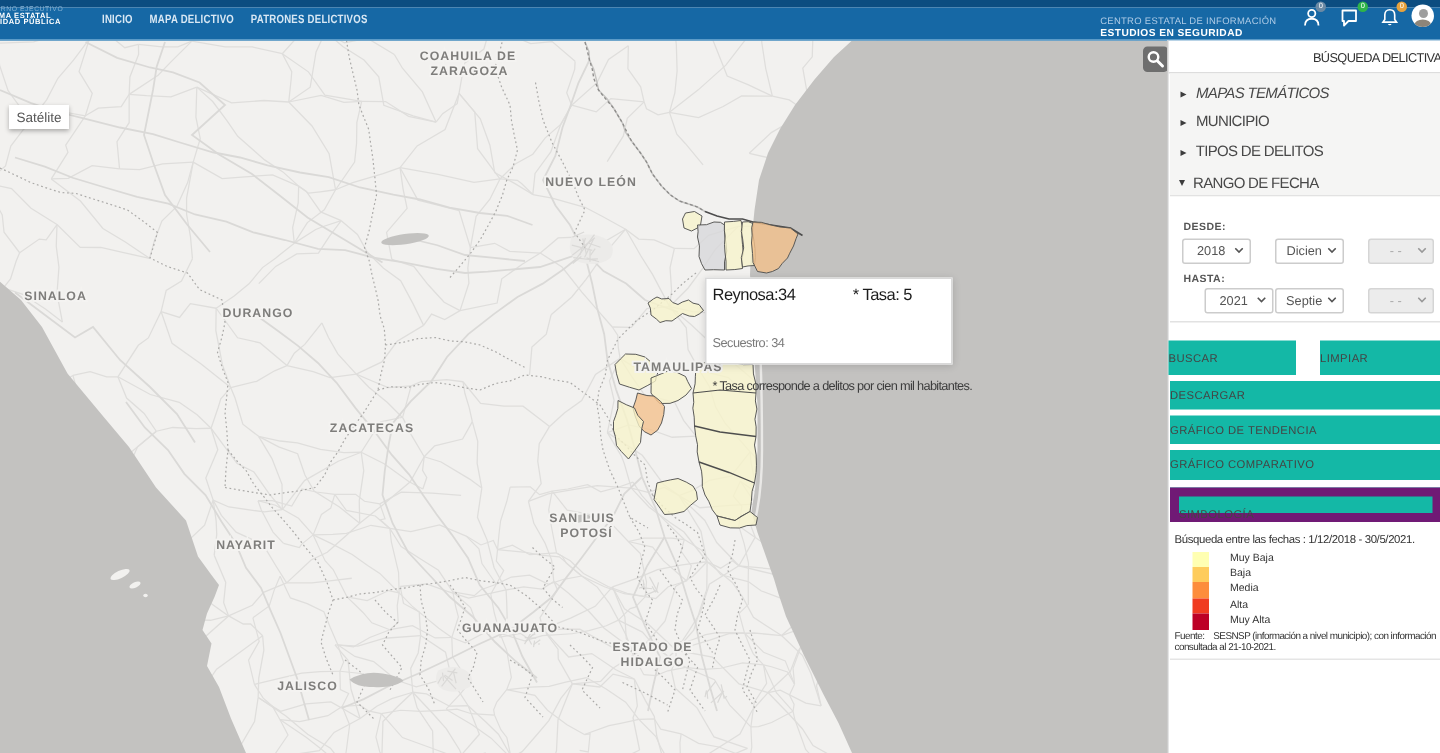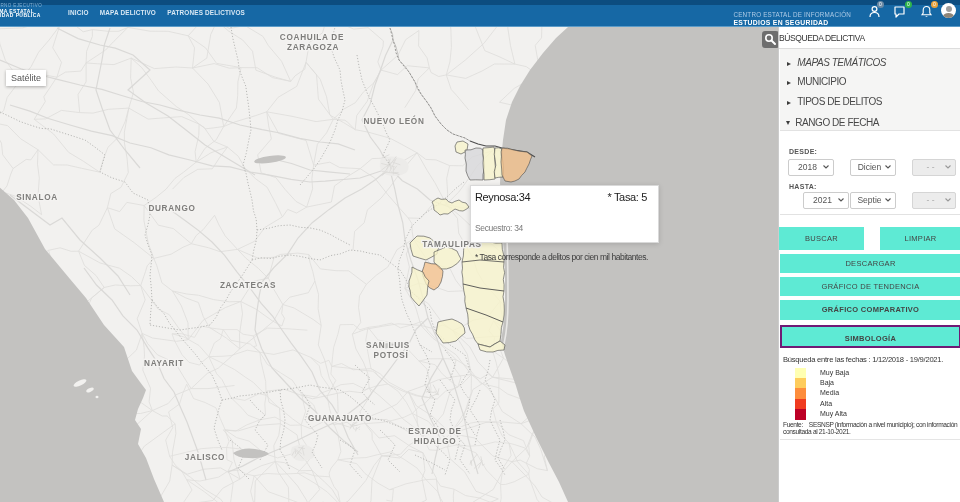--- a/index.html
+++ b/index.html
@@ -22,39 +22,39 @@
 #badge2 { left:905px; background:#2fb44a; }
 #badge3 { left:931px; background:#e8a33d; }
 #avatar { position:absolute; left:941px; top:3px; width:15px; height:15px; border-radius:50%; background:#fff; overflow:hidden; }
 #avatar .head { position:absolute; left:4.5px; top:3px; width:6px; height:6px; border-radius:50%; background:#9e9e9e; }
 #avatar .shoulders { position:absolute; left:2px; top:9.5px; width:11px; height:7px; border-radius:50% 50% 0 0; background:#8d8579; }
 
 
 #map { position:absolute; left:0; top:27px; width:778px; height:475px; background:#f2f1ef; overflow:hidden; }
 #satbtn { position:absolute; left:6px; top:43px; width:40px; height:16px; background:#fff; box-shadow:0 1px 3px rgba(0,0,0,.3); font-size:9px; color:#565656; text-align:center; line-height:16px; }
 #searchbtn { position:absolute; left:762px; top:4px; width:17px; height:17px; background:#6e6e6e; border-radius:3px; }
-#tooltip { position:absolute; left:470px; top:158px; width:189px; height:58px; background:#fff; border:1px solid #d9d9d9; box-shadow:0 1px 5px rgba(0,0,0,.15); padding:5px 4px 0 4px; }
+#tooltip { position:absolute; left:470px; top:158px; width:165px; height:58px; background:#fff; border:1px solid #d9d9d9; box-shadow:0 1px 5px rgba(0,0,0,.15); padding:5px 4px 0 4px; }
 #tooltip .row1 { font-size:11px; color:#1c1c1c; letter-spacing:-0.35px; white-space:nowrap; }
-#tooltip .row1 .tasa { float:right; font-size:11px; margin-right:7px; }
+#tooltip .row1 .tasa { float:right; font-size:11px; margin-right:22px; }
 #tooltip .row2 { margin-top:20px; font-size:8.5px; color:#7a7a7a; letter-spacing:-0.35px; }
 #tooltip .row3 { margin-top:19px; font-size:8.5px; color:#3c3c3c; letter-spacing:-0.45px; white-space:nowrap; }
 
 
 #sidebar { position:absolute; left:778px; top:27px; width:182px; height:475px; background:#fff; border-left:1px solid #ccc; }
-#sbhead { position:absolute; left:0; top:0; width:182px; height:22px; border-bottom:1px solid #ddd; font-size:8.5px; color:#333; text-align:left; line-height:23px; letter-spacing:-0.4px; }
+#sbhead { position:absolute; left:0; top:0; width:182px; height:22px; border-bottom:1px solid #ddd; font-size:8.5px; color:#333; text-align:right; line-height:23px; letter-spacing:-0.4px; }
 .acc { position:absolute; left:1px; width:181px; height:20px; background:#f5f5f4; font-size:10px; color:#484848; line-height:24px; padding-left:6px; letter-spacing:-0.45px; }
 .acc .tri { display:inline-block; width:0; height:0; border-top:2.5px solid transparent; border-bottom:2.5px solid transparent; border-left:4px solid #3c3c3c; margin-right:4px; margin-left:1px; }
 .acc .trid { display:inline-block; width:0; height:0; border-left:2.5px solid transparent; border-right:2.5px solid transparent; border-top:4px solid #3c3c3c; margin-right:3px; vertical-align:1px; }
 #acc1 { top:22px; height:21px; line-height:27px;font-style:italic; } #acc2 { top:43px; } #acc3 { top:63px; } #acc4 { top:83px; height:21px; line-height:26px; border-bottom:1px solid #e2e2e2; }
 #formpanel { position:absolute; left:1px; top:104px; width:181px; height:84px; background:#fff; border-bottom:1px solid #e2e2e2; }
 .flabel { position:absolute; font-size:7px; font-weight:bold; color:#555; letter-spacing:.3px; }
 .sel { position:absolute; height:17px; font-size:8.5px; color:#555; border:1px solid #ccc; border-radius:2px; background:#fff; line-height:15px; text-align:center; }
 .sel .chev { position:absolute; right:4px; top:5px; width:6px; height:4px; }
 .sel.dis { background:#ececec; color:#aaa; border-color:#d5d5d5; }
-.btnrow { position:absolute; background:#5eead4; font-size:7.5px; color:#444; letter-spacing:.3px; text-align:center; }
+.btnrow { position:absolute; background:#14b8a6; font-size:7.5px; color:#444; letter-spacing:.3px; text-align:left; }
 #legend { position:absolute; left:4px; top:328px; width:178px; font-size:7.5px; color:#333; }
 .sw { position:absolute; left:12px; width:11px; height:10.4px; }
 .lbl { position:absolute; left:37px; height:10.4px; line-height:10.4px; font-size:7px; color:#333; }
 </style>
 </head>
 <body>
 <div id="page">
 
   <div id="map">
     <svg id="mapsvg" width="778" height="475" viewBox="0 0 778 475">
@@ -768,25 +768,25 @@
             <path d="M0.5 0.5 L3 3 L5.5 0.5" fill="none" stroke="#555" stroke-width="1.1"></path>
           </svg></div>
       <div class="sel dis" style="left:132px; top:61px; width:44px;">- -&nbsp;&nbsp;&nbsp;<svg class="chev" viewBox="0 0 6 4">
             <path d="M0.5 0.5 L3 3 L5.5 0.5" fill="none" stroke="#999" stroke-width="1.1"></path>
           </svg></div>
     </div>
     <div class="btnrow" style="left:0; top:200px; width:85px; height:23px; line-height:23px;">BUSCAR</div>
     <div class="btnrow" style="left:101px; top:200px; width:81px; height:23px; line-height:23px;">LIMPIAR</div>
     <div class="btnrow" style="left:1px; top:250px; width:181px; height:19px; line-height:19px;">GRÁFICO DE TENDENCIA</div>
     <div class="btnrow" style="left:1px; top:227px; width:181px; height:19px; line-height:19px;">DESCARGAR</div>
-    <div class="btnrow" style="left:1px; top:273px; width:181px; height:20px; line-height:20px;font-weight:bold;">GRÁFICO COMPARATIVO</div>
-    <div class="btnrow" style="left:1px; top:298px; width:181px; height:23px; line-height:23px; border:2px solid #701a75;font-weight:bold;">SIMBOLOGÍA</div>
+    <div class="btnrow" style="left:1px; top:273px; width:181px; height:20px; line-height:20px;">GRÁFICO COMPARATIVO</div>
+    <div class="btnrow" style="left:1px; top:298px; width:181px; height:23px; line-height:23px; border:6px solid #701a75;">SIMBOLOGÍA</div>
     <div style="position:absolute; left:1px; top:412px; width:181px; border-top:1px solid #e5e5e5;"></div>
     <div id="legend">
-      <div style="letter-spacing:-0.25px; font-size:7.6px;">Búsqueda entre las fechas : 1/12/2018 - 19/9/2021.</div>
+      <div style="letter-spacing:-0.25px; font-size:7.6px;">Búsqueda entre las fechas : 1/12/2018 - 30/5/2021.</div>
       <div style="position:relative; height:55px;">
         <div class="sw" style="top:3.6px; background:#ffffb2"></div>
           <div class="lbl" style="top:3.6px;">Muy Baja</div>
         <div class="sw" style="top:14px; background:#fecc5c"></div>
           <div class="lbl" style="top:14px;">Baja</div>
         <div class="sw" style="top:24.4px; background:#fd8d3c"></div>
           <div class="lbl" style="top:24.4px;">Media</div>
         <div class="sw" style="top:34.8px; background:#f03b20"></div>
           <div class="lbl" style="top:34.8px;">Alta</div>
         <div class="sw" style="top:45.2px; background:#bd0026"></div>

